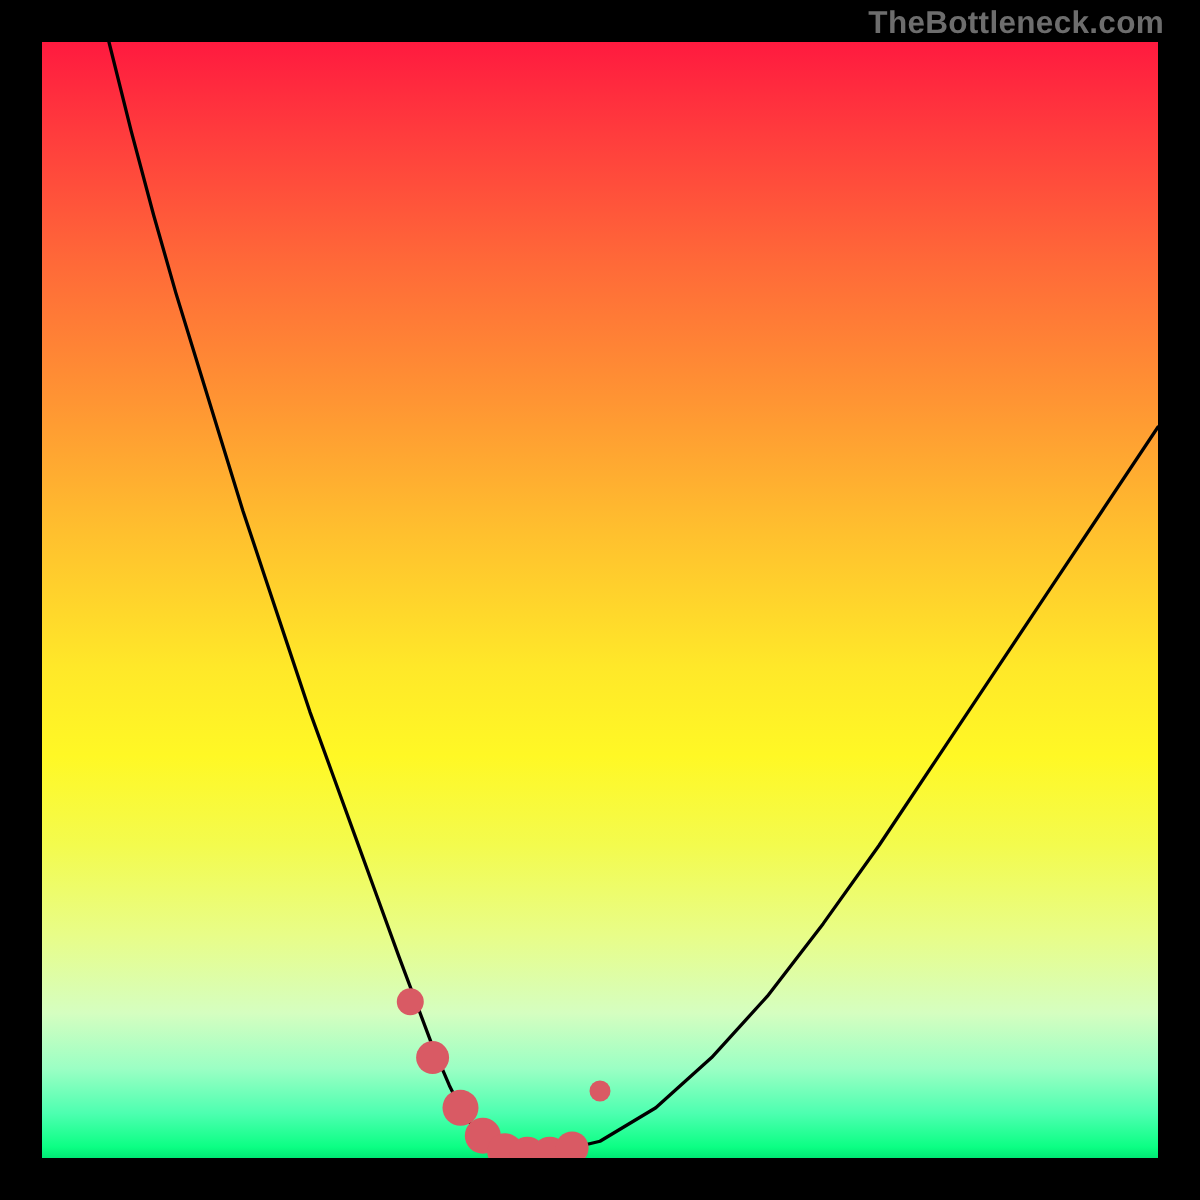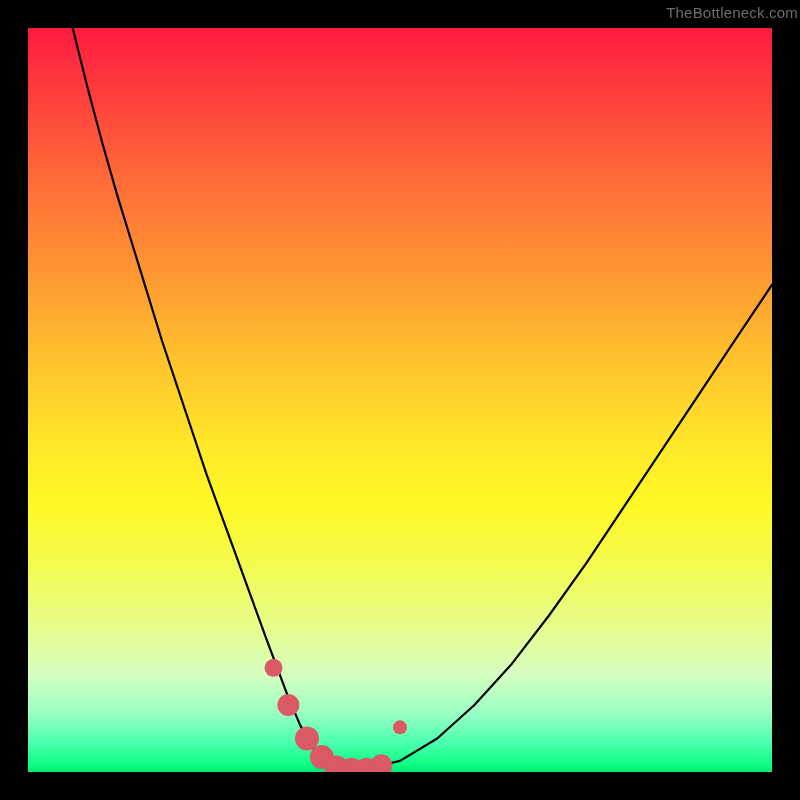--- a/index.html
+++ b/index.html
@@ -36,24 +36,24 @@
       #d5fec0 87%,
       #9bffc4 92%,
       #4dffb0 96%,
       #0cff84 99%,
       #00e874 100%
     );
   }
   .watermark {
     position: absolute;
     top: 4px;
-    right: 2px;
+    right: 24px;
     color: #6d6d6d;
-    font-size: 15px;
-    font-weight: 400;
+    font-size: 21px;
+    font-weight: 700;
     letter-spacing: 0.2px;
     user-select: none;
   }
   svg.curve {
     position: absolute;
     left: 0; top: 0;
     width: 744px; height: 744px;
   }
 </style>
 </head>

